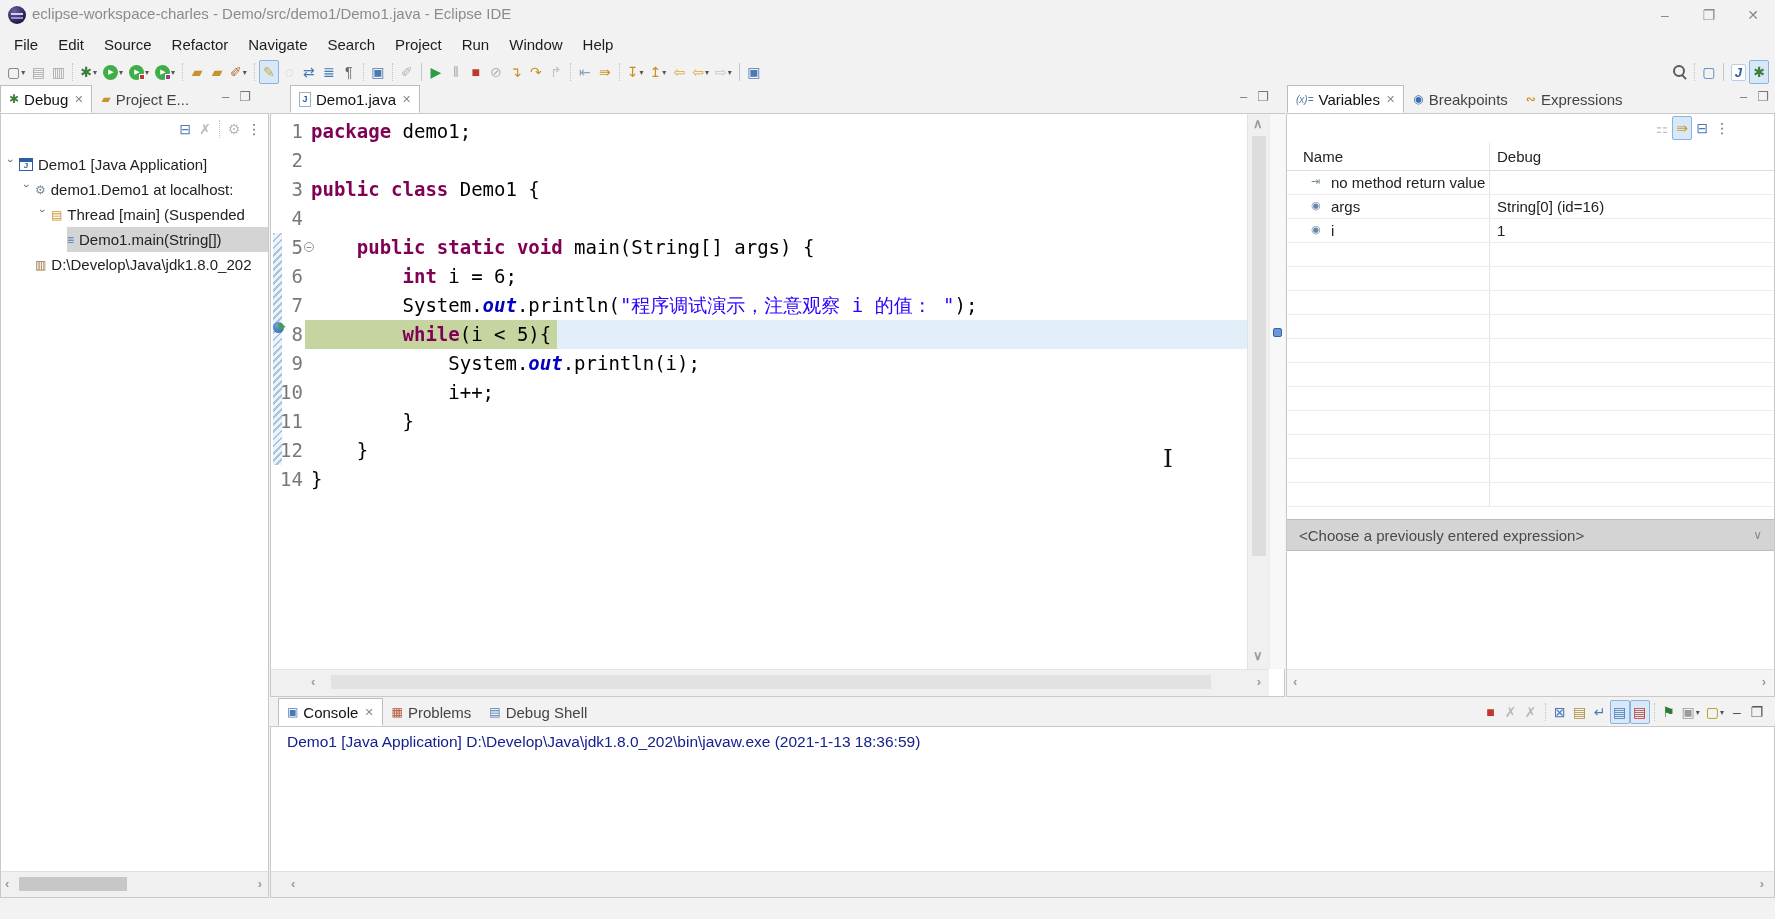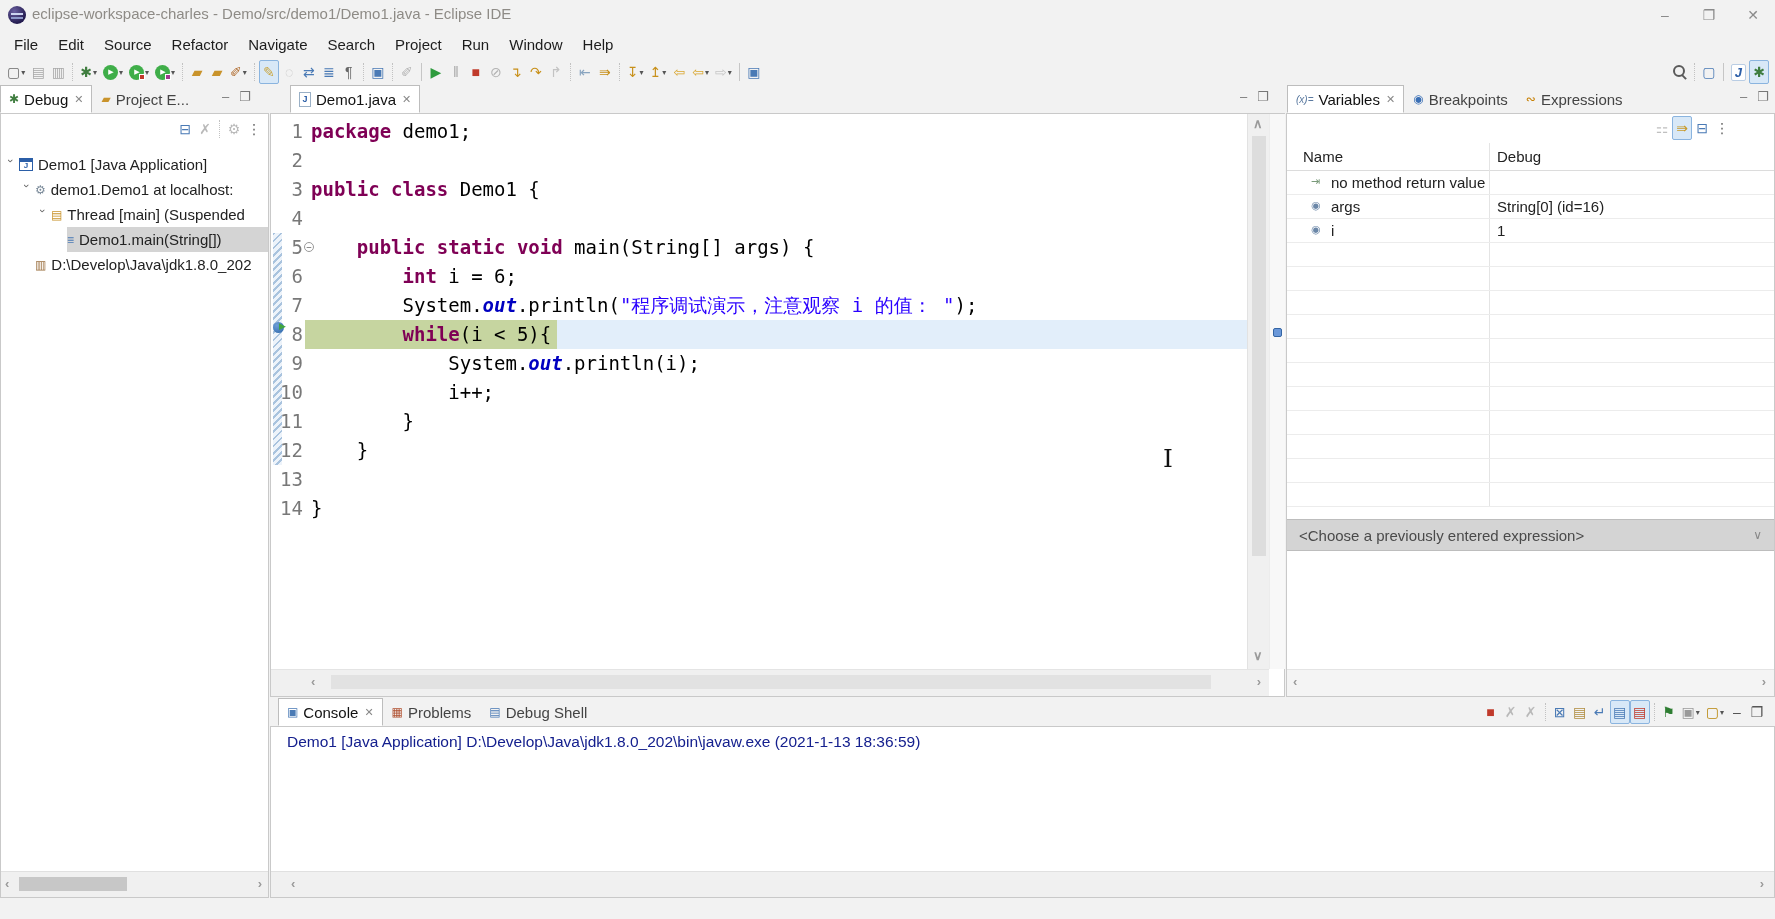--- a/index.html
+++ b/index.html
@@ -433,24 +433,20 @@
         </div>
         <div class="cline">
           <span class="lnum">11</span>
           <span class="ct"><span class="pl">        }</span></span>
         </div>
         <div class="cline">
           <span class="lnum">12</span>
           <span class="ct"><span class="pl">    }</span></span>
         </div>
         <div class="cline">
-          <span class="lnum">13</span>
-          <span class="ct"></span>
-        </div>
-        <div class="cline">
           <span class="lnum">14</span>
           <span class="ct"><span class="pl">}</span></span>
         </div>
       </div>
     <div class="vscroll">
       <span class="sb-arrow" style="left:5px;top:2px;">∧</span>
       <span class="vsb-thumb"></span>
       <span class="sb-arrow" style="left:5px;top:534px;">∨</span>
     </div>
     <div class="overview-ruler">

